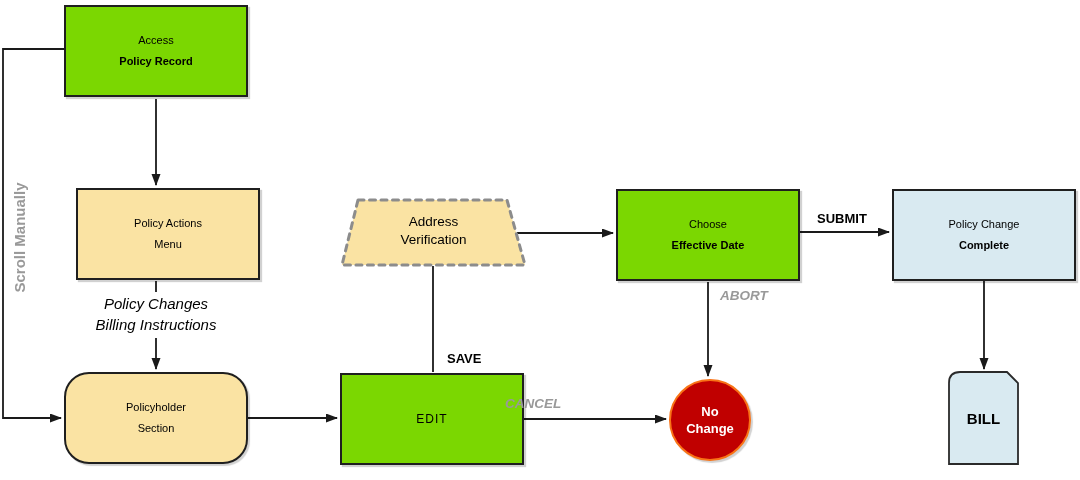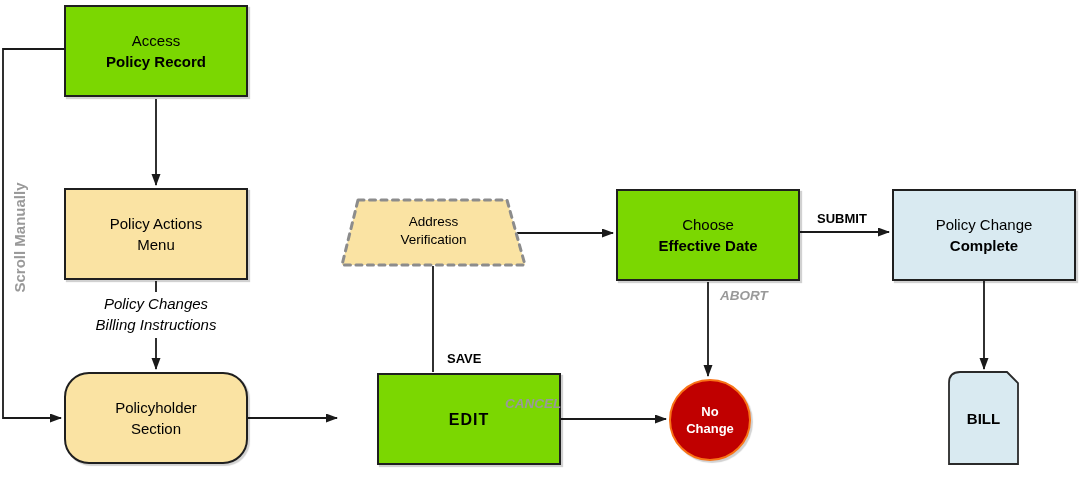--- a/index.html
+++ b/index.html
@@ -12,35 +12,35 @@
   }
   #wires{position:absolute;left:0;top:0;width:1080px;height:480px;}
   .node{
     position:absolute;
     width:184px;height:92px;
     box-sizing:border-box;
     border:2px solid #1f1f1f;
     display:flex;flex-direction:column;
     align-items:center;justify-content:center;
     text-align:center;
-    font-size:15px;line-height:21px;color:#000;
+    font-size:11px;line-height:21px;color:#000;
     box-shadow:2px 2px 1px rgba(0,0,0,0.18);
   }
   .green{background:var(--c-green);}
   .tan{background:var(--c-tan);}
   .blue{background:var(--c-blue);}
   .bold{font-weight:bold;}
   .overlay{
     position:absolute;display:flex;flex-direction:column;
     align-items:center;justify-content:center;text-align:center;
     color:#000;
   }
   #av-text{left:342px;top:200px;width:183px;height:62px;font-size:13.5px;line-height:18px;}
   #bill-text{left:949px;top:372px;width:69px;height:93px;font-size:15px;font-weight:bold;}
-  #edit-node{font-size:16px;font-weight:bold;letter-spacing:1px;margin-left:37px;}
+  #edit-node{font-size:12px;font-weight:normal;letter-spacing:1px;}
   .circle{
     position:absolute;left:669px;top:379px;
     width:82px;height:82px;box-sizing:border-box;
     background:var(--c-red);
     border:2px solid #f97316;border-radius:50%;
     display:flex;flex-direction:column;align-items:center;justify-content:center;
     text-align:center;color:#fff;font-weight:bold;font-size:13px;line-height:17px;
     box-shadow:2px 2px 1px rgba(0,0,0,0.18);
   }
   .edge-label{position:absolute;white-space:nowrap;}
@@ -89,21 +89,21 @@
     <polygon points="358,200 507,200 525,265 342,265" fill="#FAE3A3" stroke="#8C8C8C" stroke-width="3" stroke-dasharray="6 5.5" stroke-linecap="round" stroke-linejoin="round"></polygon>
 
     <path d="M949,383 Q949,372 960,372 L1007,372 L1018,383 L1018,464 L949,464 Z" fill="#D9EAF1" stroke="#2a2a2a" stroke-width="1.8"></path>
   </svg>
 
   <div class="node green" style="left:64px;top:5px;">
     <div>Access</div>
     <div class="bold">Policy Record</div>
   </div>
 
-  <div class="node tan" style="left:64px;top:188px;">
+  <div class="node tan" style="left:76px;top:188px;">
     <div>Policy Actions</div>
     <div>Menu</div>
   </div>
 
   <div class="node tan" style="left:64px;top:372px;border-radius:25px;">
     <div>Policyholder</div>
     <div>Section</div>
   </div>
 
   <div class="node green" id="edit-node" style="left:340px;top:373px;">

